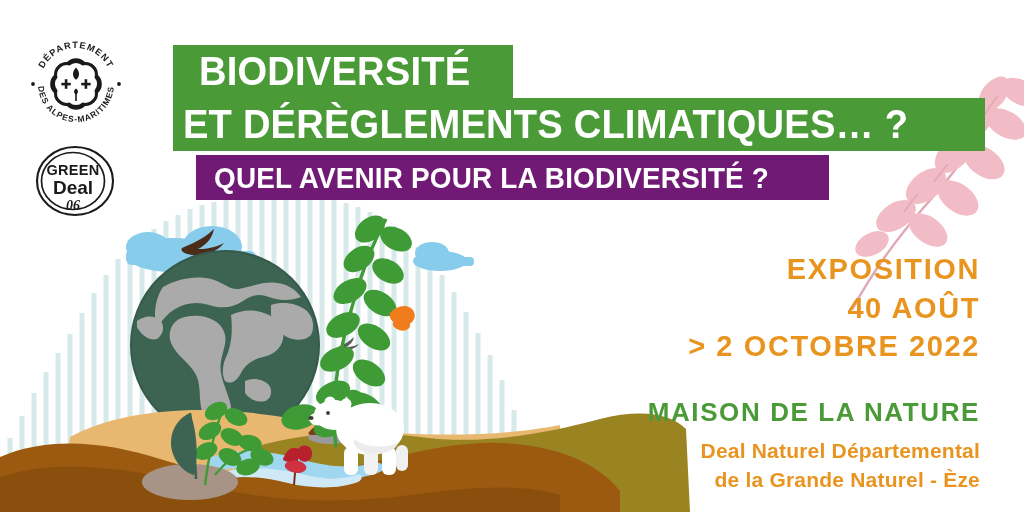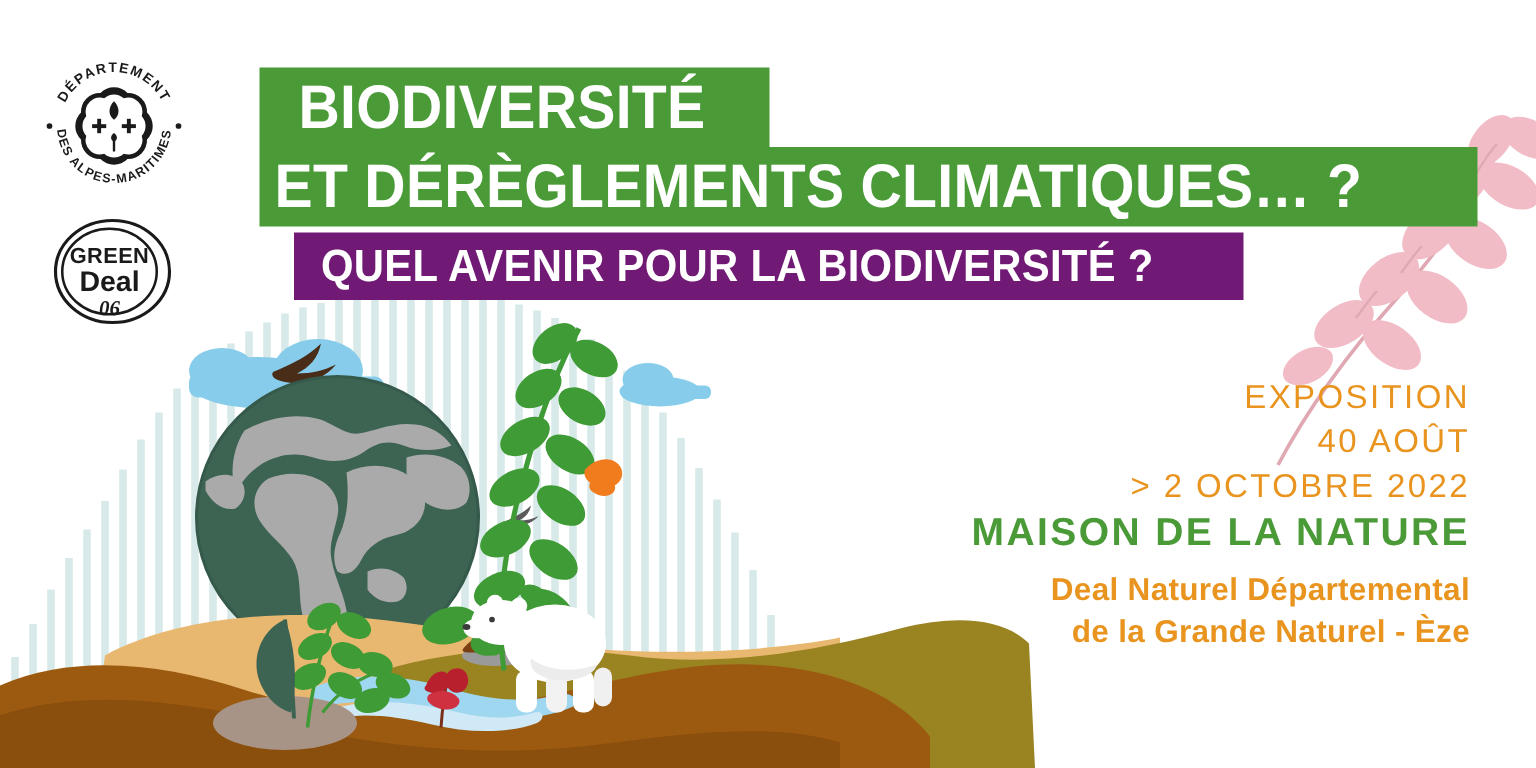--- a/index.html
+++ b/index.html
@@ -34,24 +34,24 @@
   }
   .band3 {
     left:196px; top:155px; height:45px; padding:0 18px 0 18px;
     background:#701a75; font-size:30px;
   }
   .band-txt { transform:scaleX(.93); transform-origin:left center; }
 
   
   .info { position:absolute; right:44px; top:250px; width:420px; text-align:right; }
   .expo-line {
-    color:#e8941f; font-weight:normal; font-size:22px;
+    color:#e8941f; font-weight:bold; font-size:29px;
     letter-spacing:1.6px; line-height:1.33;
   }
-  .venue-block { }
+  .venue-block { margin-top:30px; }
   .venue-name {
     color:#4a9b38; font-weight:bold; font-size:26px;
     letter-spacing:1.6px; line-height:1.3;
   }
   .venue-sub {
     color:#e8941f; font-weight:bold; font-size:21px;
     letter-spacing:.2px; line-height:1.36; margin-top:8px;
   }
 
   .pink-branch { position:absolute; right:0px; top:58px; width:190px; height:265px; }

